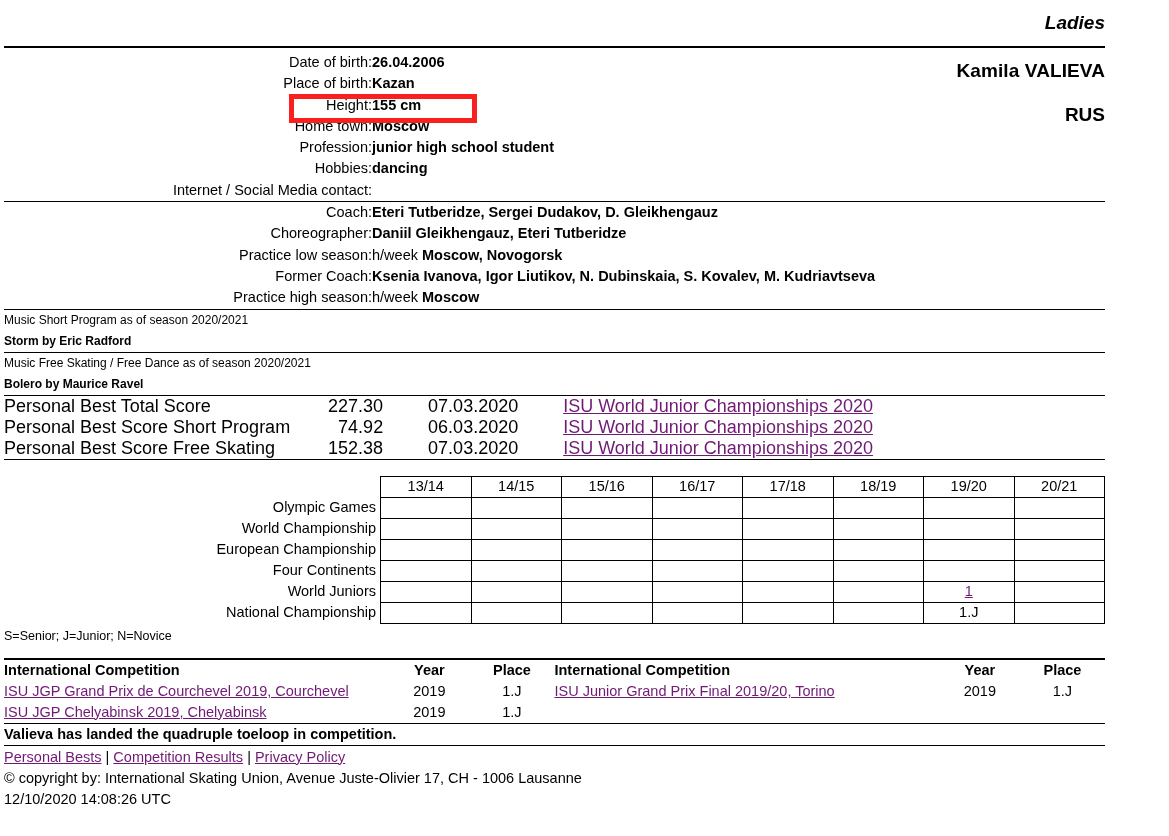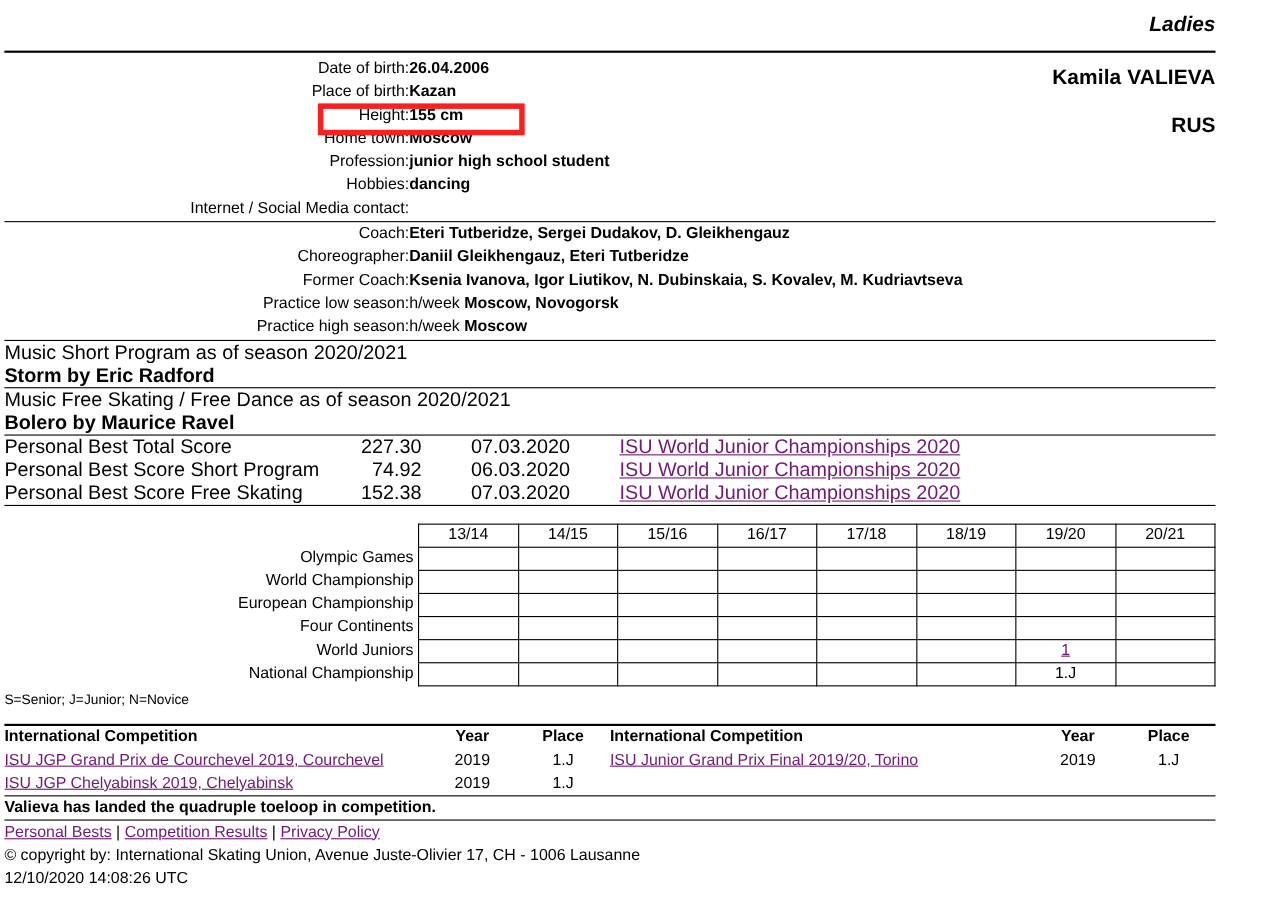--- a/index.html
+++ b/index.html
@@ -113,21 +113,21 @@
     height: 29px;
     border: 5px solid #fb2020;
     background: transparent;
     box-sizing: border-box;
     pointer-events: none;
     z-index: 5;
   }
   .line-row {
     line-height: 21px;
     height: 21px;
-    font-size: 18px;
+    font-size: 12px;
     white-space: nowrap;
   }
   .line-row.bold { font-weight: bold; }
 
   table.pb {
     border-collapse: collapse;
     width: 1101px;
     font-size: 18px;
   }
   table.pb td {
@@ -274,26 +274,26 @@
         <tbody id="coach-body">
             <tr>
               <td class="lbl">Coach:</td>
               <td class="val"><span>Eteri Tutberidze, Sergei Dudakov, D. Gleikhengauz</span></td>
             </tr>
             <tr>
               <td class="lbl">Choreographer:</td>
               <td class="val"><span>Daniil Gleikhengauz, Eteri Tutberidze</span></td>
             </tr>
             <tr>
+              <td class="lbl">Practice low season:</td>
+              <td class="val"><span class="plain">h/week </span><span>Moscow, Novogorsk</span></td>
+            </tr>
+            <tr>
               <td class="lbl">Former Coach:</td>
               <td class="val"><span>Ksenia Ivanova, Igor Liutikov, N. Dubinskaia, S. Kovalev, M. Kudriavtseva</span></td>
-            </tr>
-            <tr>
-              <td class="lbl">Practice low season:</td>
-              <td class="val"><span class="plain">h/week </span><span>Moscow, Novogorsk</span></td>
             </tr>
             <tr>
               <td class="lbl">Practice high season:</td>
               <td class="val"><span class="plain">h/week </span><span>Moscow</span></td>
             </tr>
           </tbody>
       </table>
     </div>
     <hr class="hr-thin">
 

